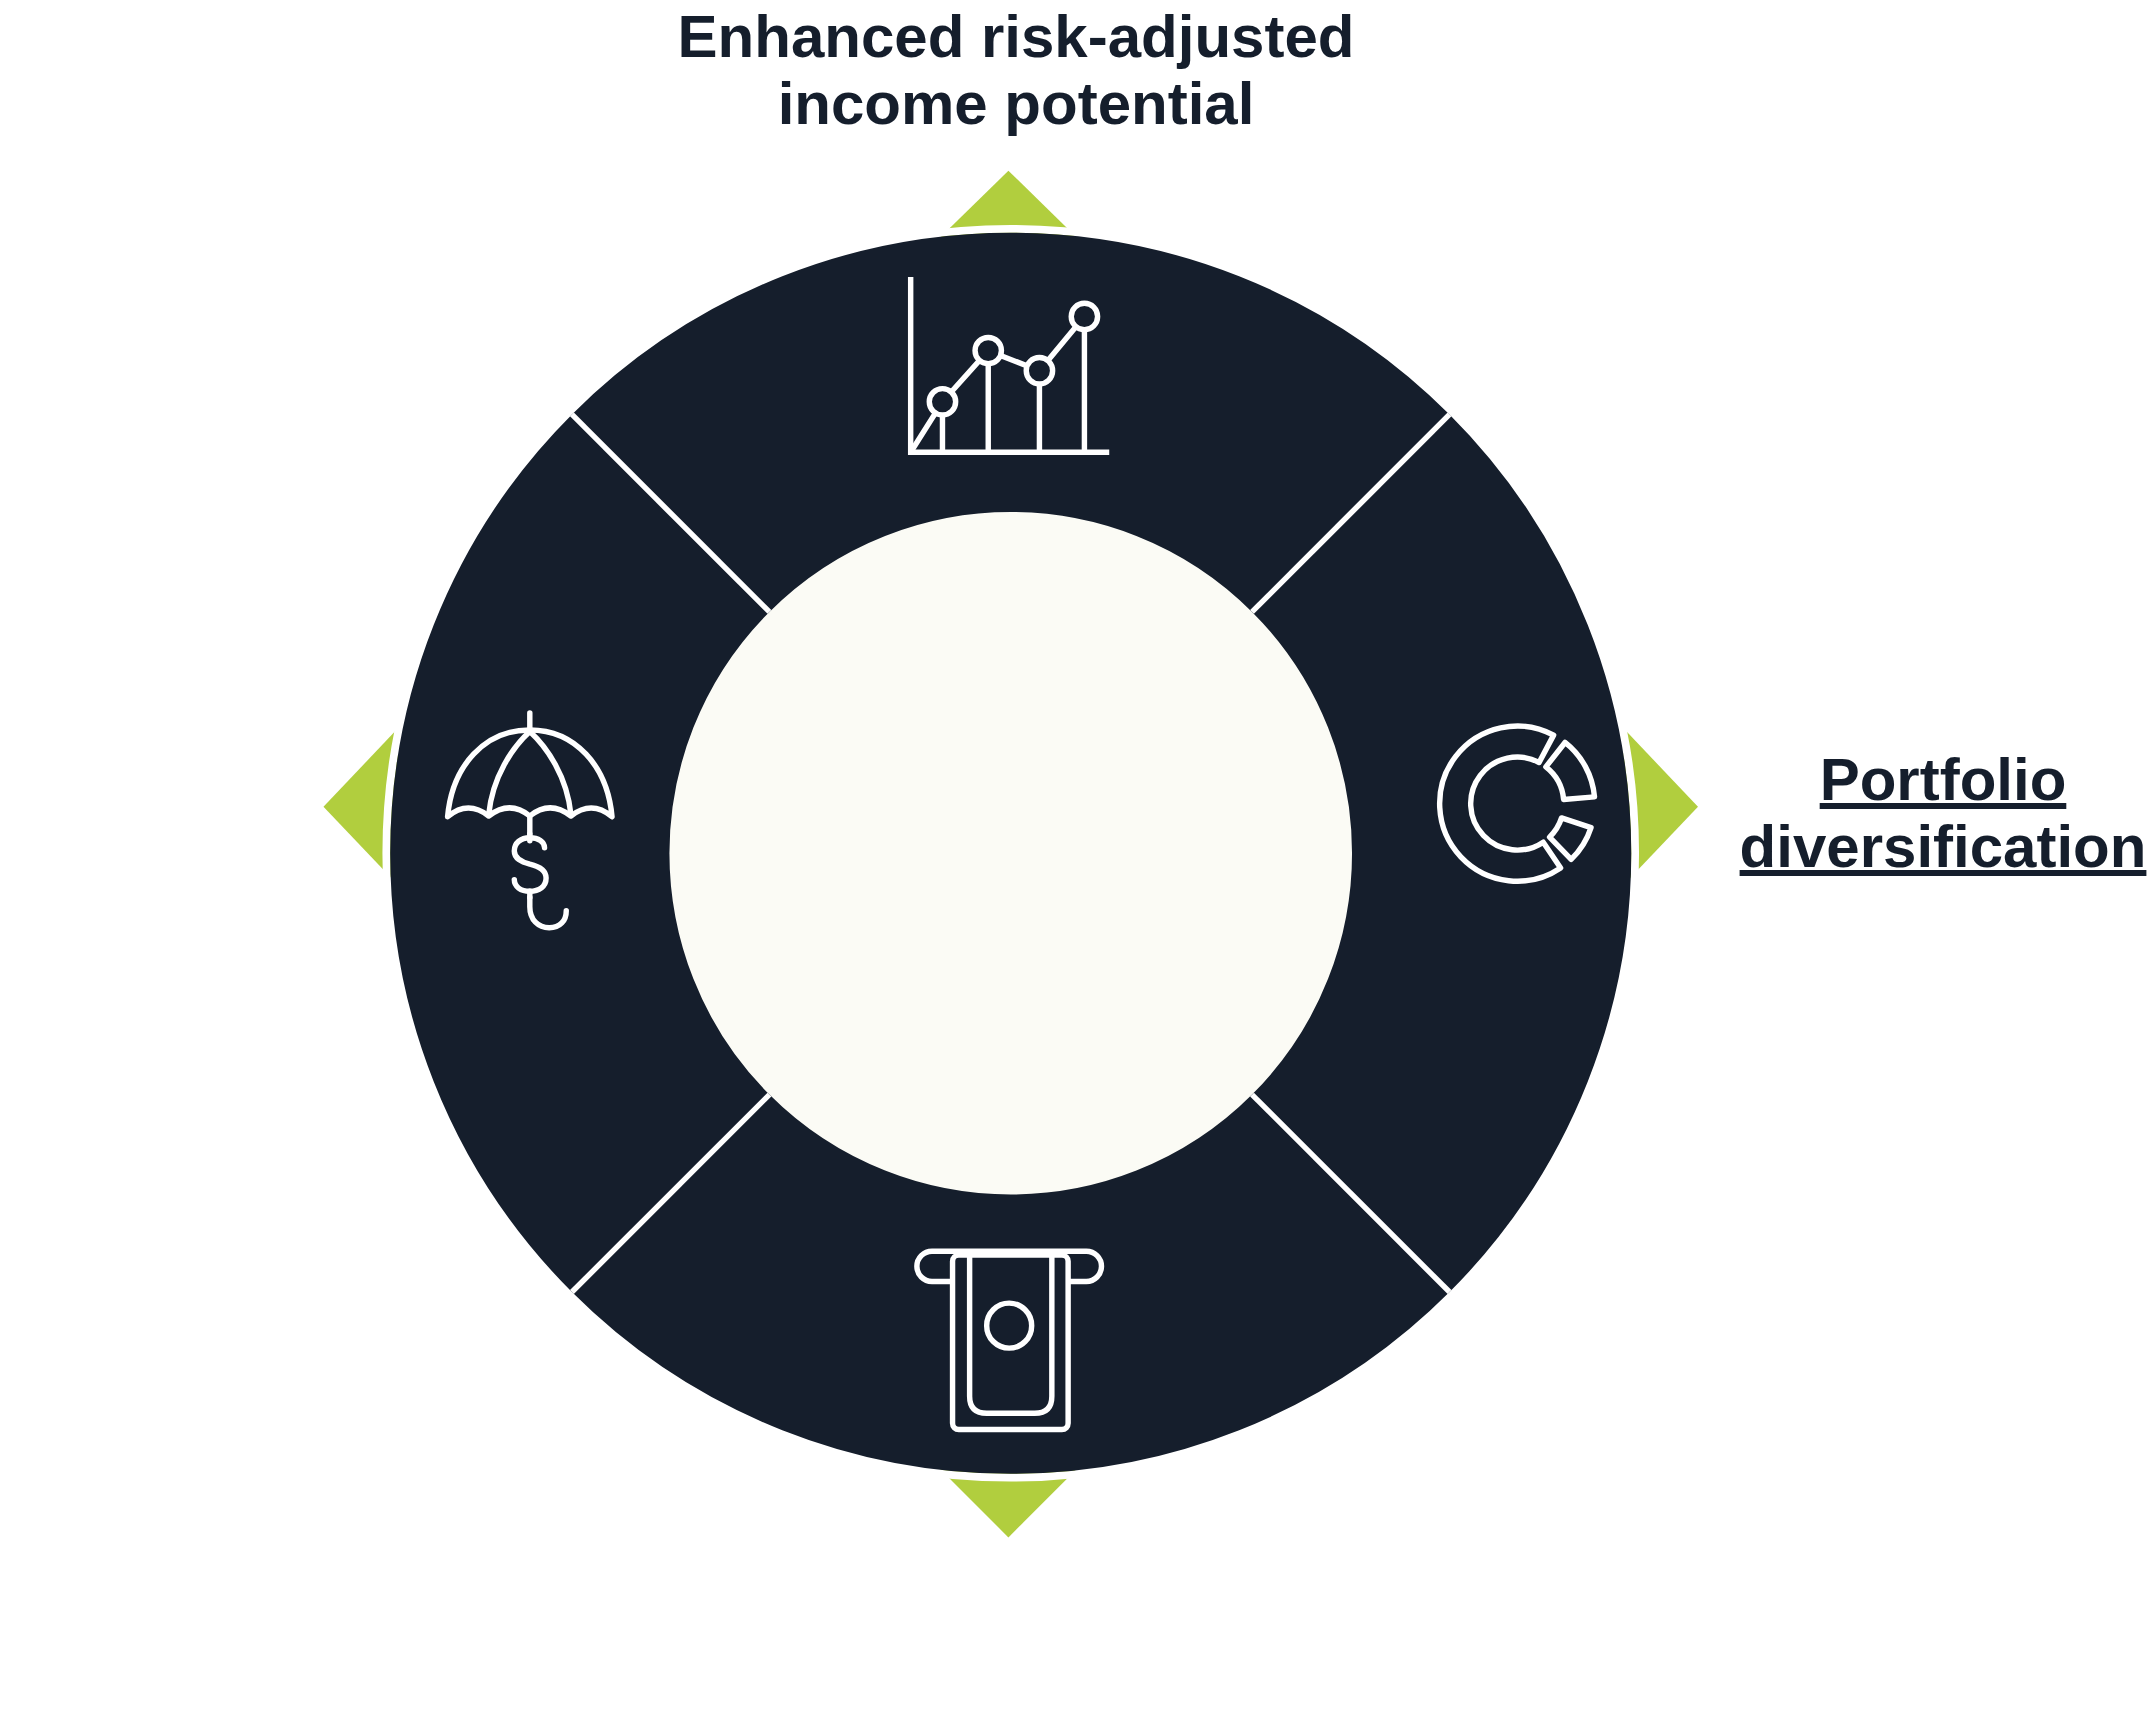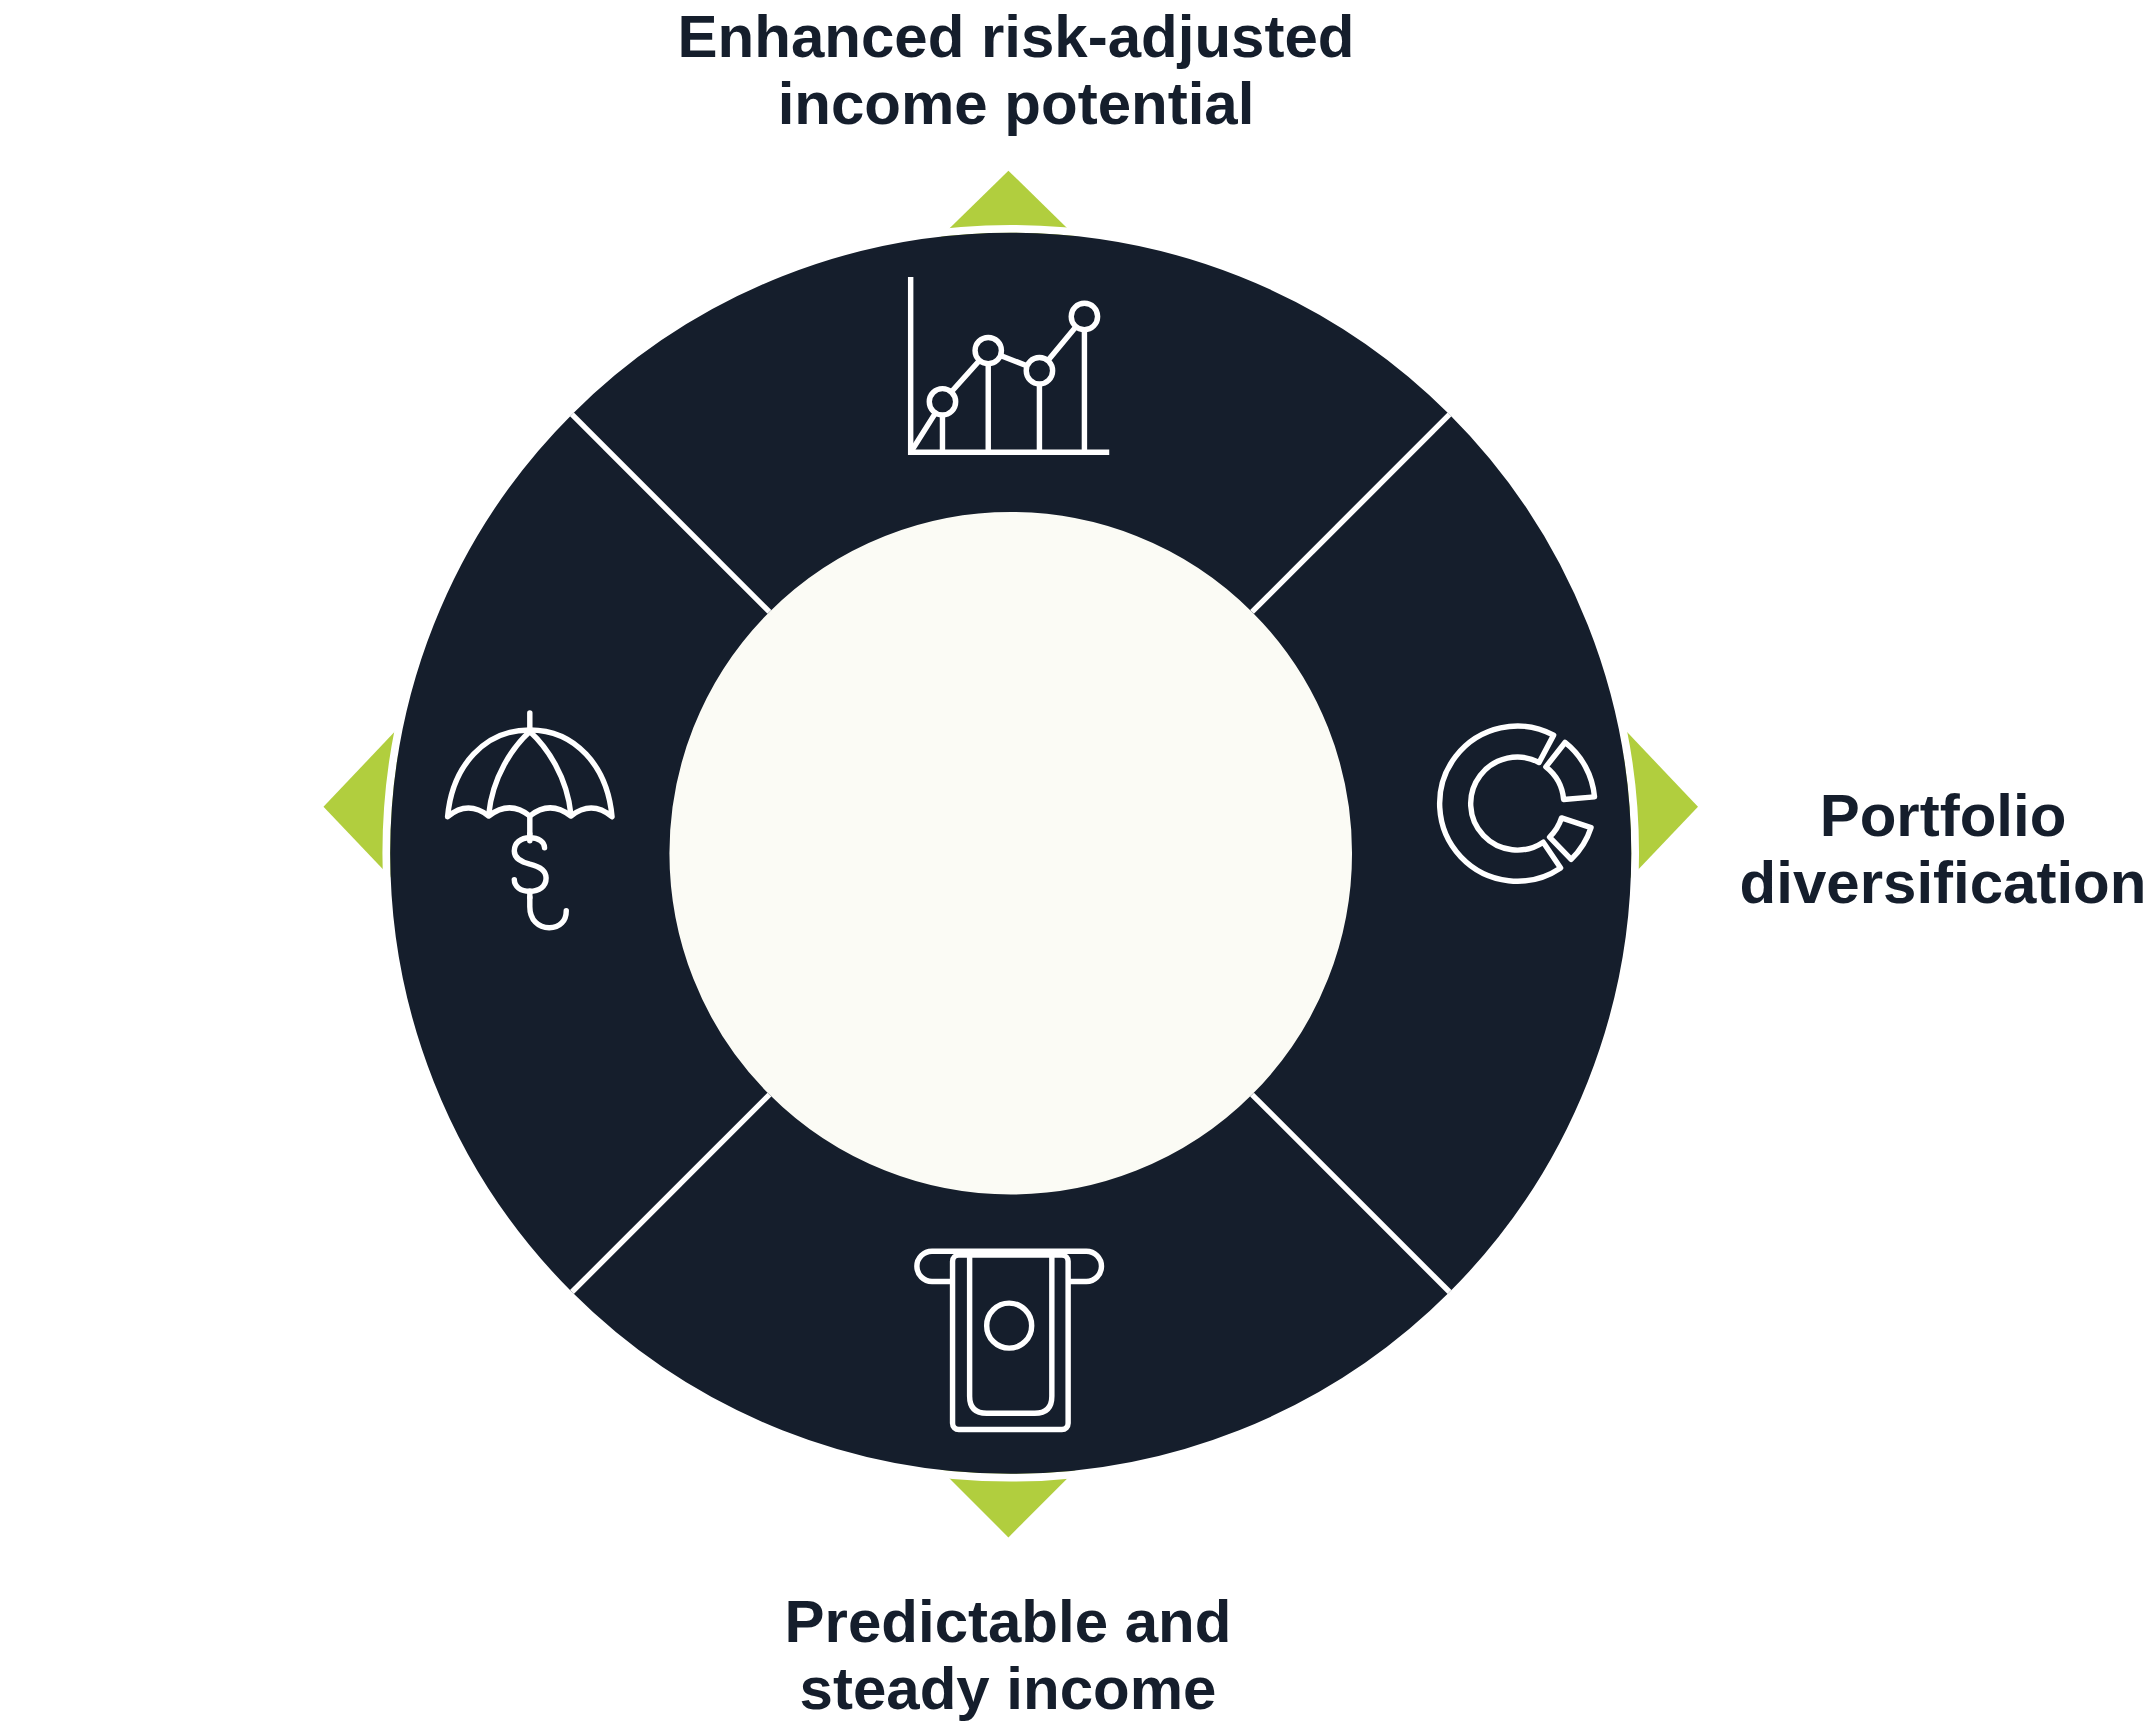--- a/index.html
+++ b/index.html
@@ -98,21 +98,19 @@
       <path class="icon-stroke" d="M120,149 V170"></path>
       <path class="icon-stroke" d="M120,170 V179 M120,244 V252"></path>
       <path class="icon-stroke" d="M139,188 C139,180 131,175 120,175 C108,175 100,182 100,192 C100,202 109,206 120,209 C133,212 141,217 141,227 C141,238 132,244 120,244 C108,244 100,238 100,229"></path>
       <path class="icon-stroke" d="M120,252 V264 C120,281 131,291 145,291 C159,291 167,282 167,269"></path>
     </g>
   </svg>
 
   <div class="label" style="left:1016px; top:3.1px;">Enhanced risk-adjusted
 income potential</div>
 
-  <div class="label" style="left:1943px; top:782px;">Portfolio
+  <div class="label" style="left:1943px; top:746px;text-decoration:underline;">Portfolio
 diversification</div>
 
-  <div class="label" style="left:1008px; top:1588px;">Predictable and
-steady income</div>
 
 
 </div>
 
 
 </body></html>

